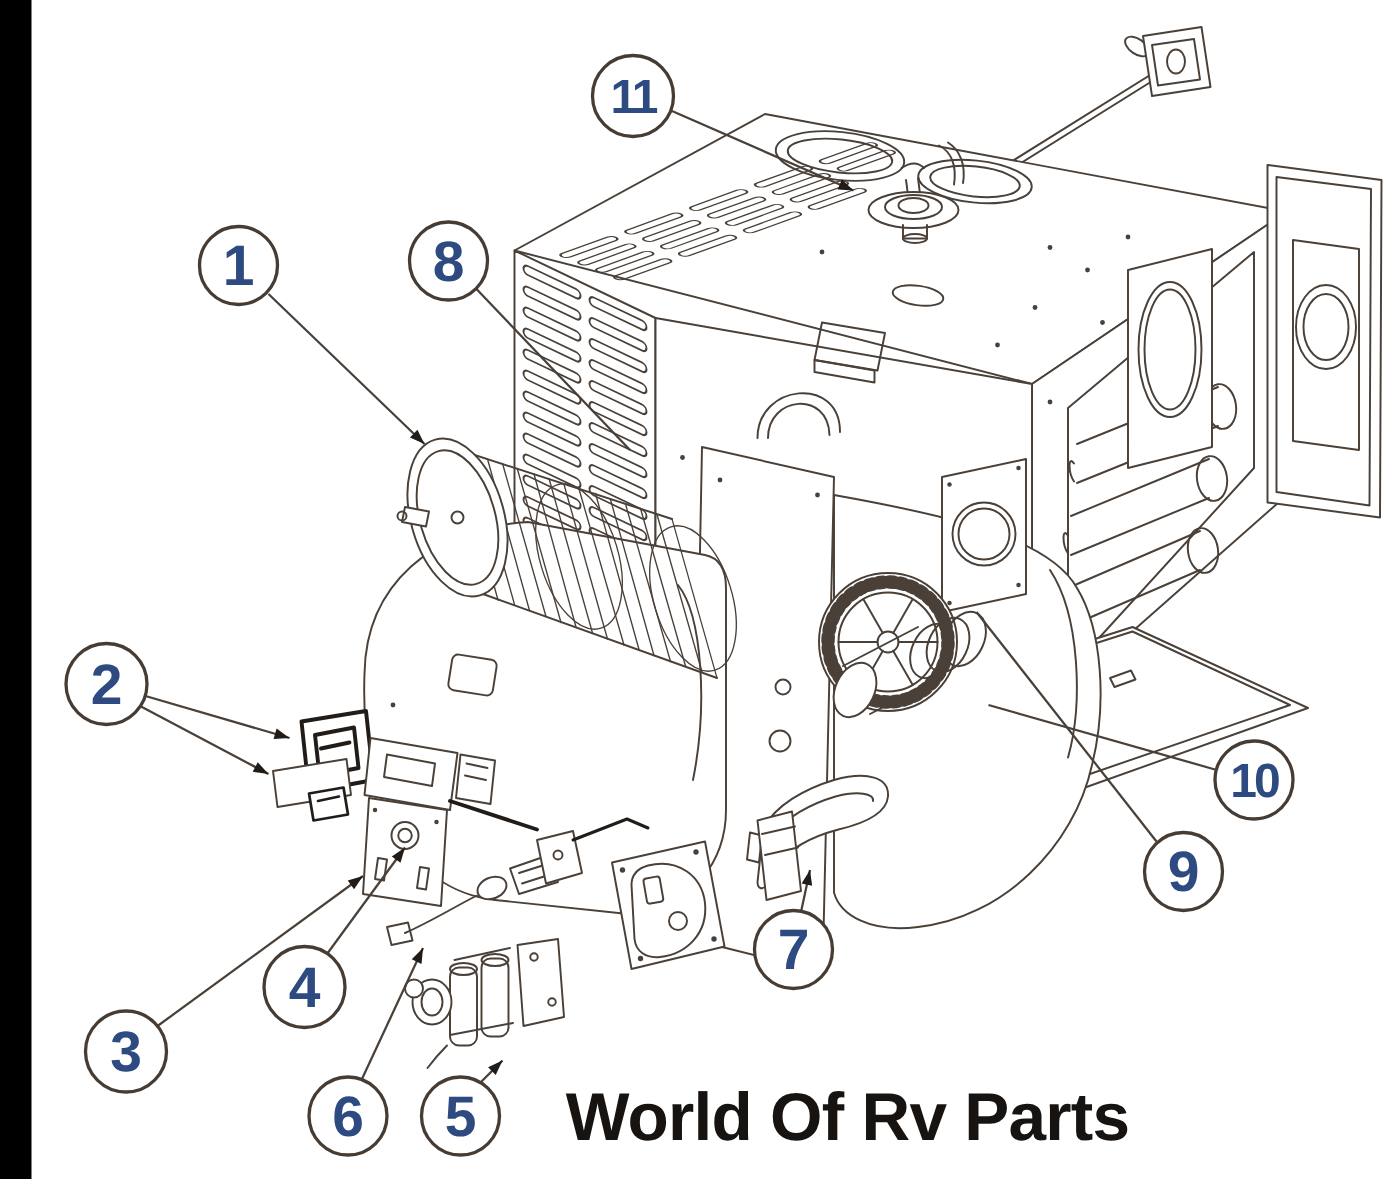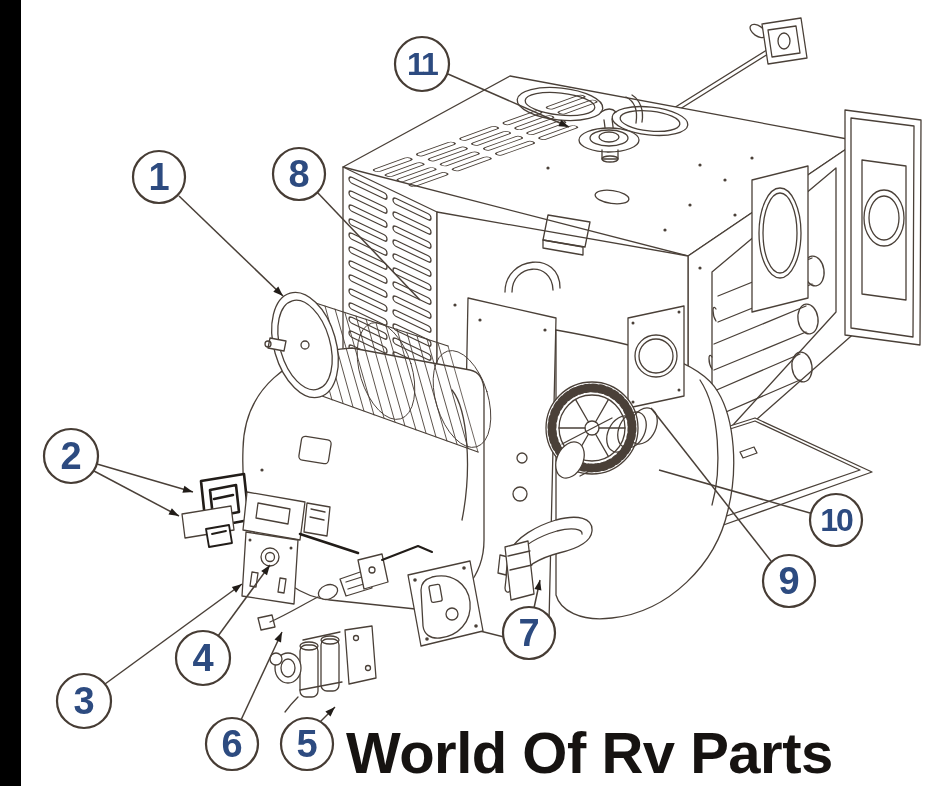--- a/index.html
+++ b/index.html
@@ -1,21 +1,21 @@
 <!DOCTYPE html>
 <html><head>
 <meta charset="utf-8">
 <style>
   html,body{margin:0;padding:0;background:#ffffff;}
   .stage{position:relative;width:926px;height:795px;background:#ffffff;overflow:hidden;
          font-family:"Liberation Sans",sans-serif;}
   .left-bar{position:absolute;left:0;top:0;width:21px;height:786px;background:#000000;}
   .diagram-svg{position:absolute;left:0;top:0;width:926px;height:795px;}
   .brand-title{position:absolute;left:346px;top:719px;width:438px;text-align:center;
-               font-weight:bold;font-size:58px;letter-spacing:-0.5px;color:#161311;
+               font-weight:bold;font-size:45px;letter-spacing:-0.5px;color:#161311;
                white-space:nowrap;}
 </style>
 </head>
 <body>
 
 <div class="stage">
 
   <div class="left-bar" style="background: rgb(0, 0, 0);"></div>
 
   <svg class="diagram-svg" viewBox="0 0 926 795" xmlns="http://www.w3.org/2000/svg">

